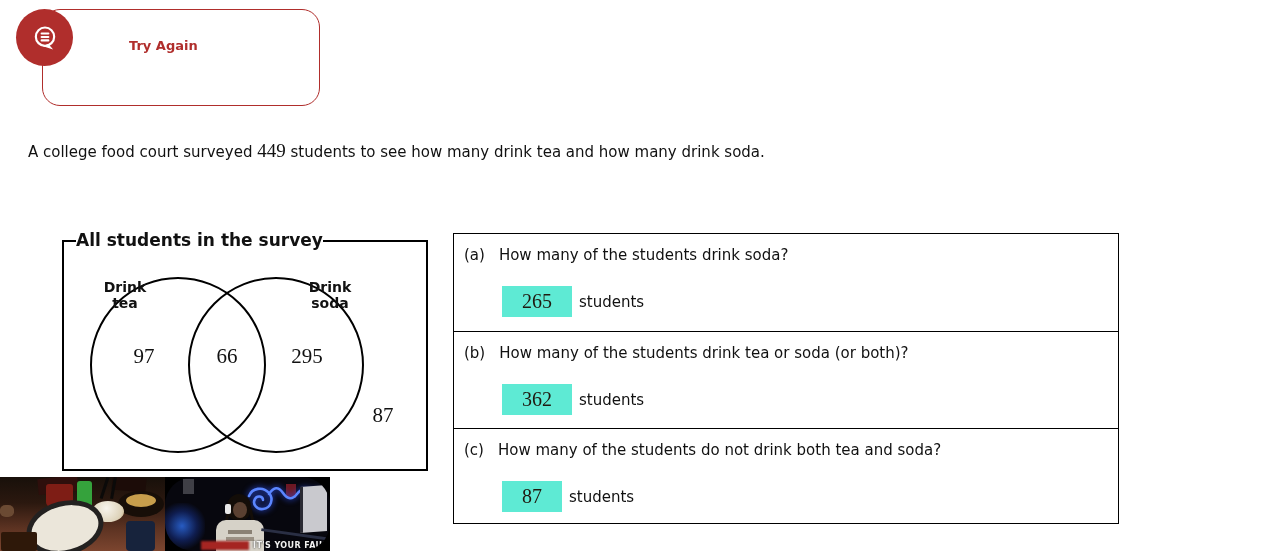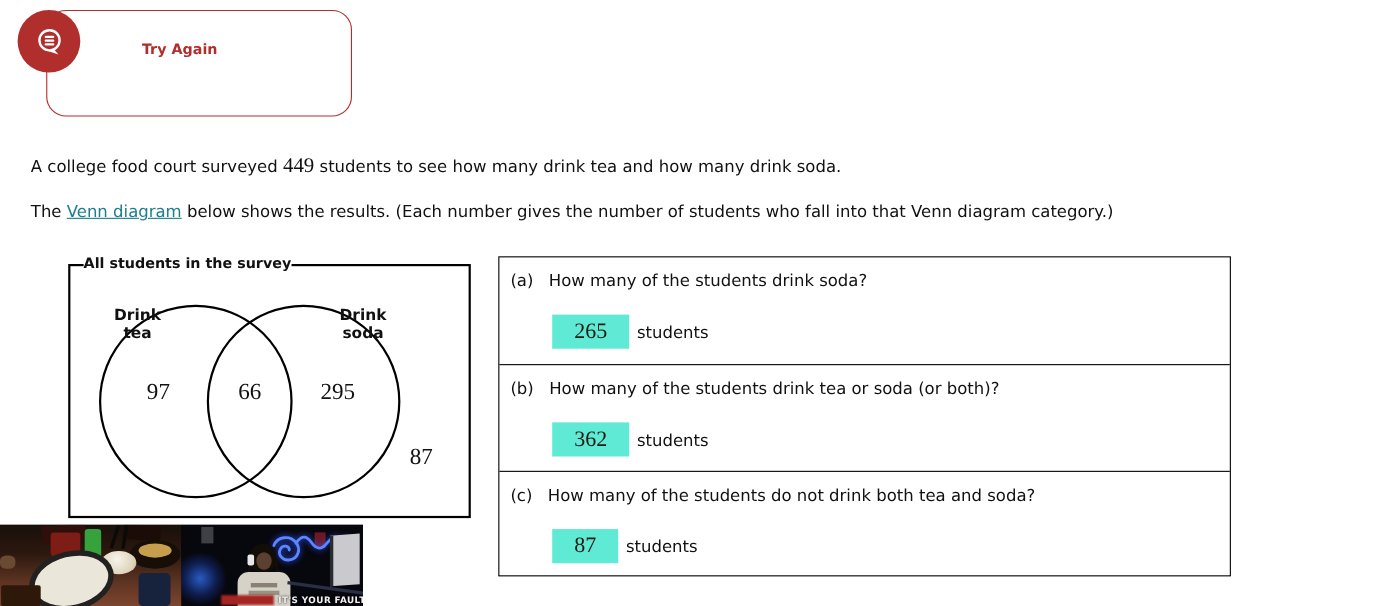--- a/index.html
+++ b/index.html
@@ -16,21 +16,21 @@
 
   
   .p1 { position:absolute; left:28px; top:140px; font-size:15px; color:#111; }
   .p2 { position:absolute; left:28px; top:183px; font-size:15px; color:#111; }
   .serif-num { font-family:"Liberation Serif","DejaVu Serif",serif; font-size:19px;text-align:center; }
   .venn-link { color:#1a7f8e; text-decoration:underline; cursor:pointer; }
 
   
   .venn-box { position:absolute; left:62px; top:240px; width:366px; height:231px;
     border:2px solid #000; background:#fff; }
-  .venn-title { position:absolute; left:12px; top:-11px; background:#fff; font-size:13px;
+  .venn-title { position:absolute; left:12px; top:-11px; background:#fff; font-size:17px;
     font-weight:bold; color:#111; line-height:19px; }
   .vcircle { position:absolute; width:176px; height:176px; border:2px solid #000; border-radius:50%; background:transparent; }
   .vcircle.left  { left:26px;  top:35px; }
   .vcircle.right { left:124px; top:35px; }
   .vnum { position:absolute; font-family:"Liberation Serif","DejaVu Serif",serif; font-size:21px; color:#111; text-align:center; width:44px; }
   .vnum.tea    { left:58px;  top:102px; }
   .vnum.both   { left:141px; top:102px; }
   .vnum.soda   { left:221px; top:102px; }
   .vnum.outside{ left:297px; top:161px; }
   .vlabel { position:absolute; font-size:14px; font-weight:bold; color:#111; text-align:center; line-height:16px; width:56px; }
@@ -59,21 +59,21 @@
   .plate { position:absolute; left:26px; top:24px; width:78px; height:54px; background:#ebe6da;
     border:5px solid #232120; border-radius:50%; transform:rotate(-14deg); }
   .dessert { position:absolute; left:92px; top:24px; width:32px; height:21px;
     background:radial-gradient(circle at 45% 35%,#f7f4ec 0%,#ddd2b8 70%,#b99d6d 100%); border-radius:50%; }
   .chip-bowl { position:absolute; left:118px; top:14px; width:46px; height:26px; background:#170e08; border-radius:50%; }
   .chips { position:absolute; left:126px; top:17px; width:30px; height:13px; background:#c79e4c; border-radius:50%; }
   .blue-cup { position:absolute; left:126px; top:44px; width:29px; height:30px; background:#17233c; border-radius:4px; }
   .brownie { position:absolute; left:1px; top:55px; width:36px; height:19px; background:#2e1809; border-radius:2px; }
   .hand { position:absolute; left:0; top:28px; width:14px; height:12px; background:#6b4a33; border-radius:40%; }
 
-  .v-right { position:absolute; left:165px; top:0; width:165px; height:74px; overflow:hidden; background:#07070e; }
+  .v-right { position:absolute; left:165px; top:0; width:165px; height:74px; overflow:hidden; background:#07070e;border-radius:28px; }
   .glow { position:absolute; left:-6px; top:26px; width:46px; height:46px;
     background:radial-gradient(circle,rgba(50,120,255,.75) 0%,rgba(30,70,200,.35) 45%,rgba(0,0,0,0) 75%); }
   .poster1 { position:absolute; left:18px; top:2px; width:11px; height:15px; background:#3f3f46; }
   .poster2 { position:absolute; left:121px; top:7px; width:10px; height:14px; background:#6e1822; }
   .poster3 { position:absolute; left:149px; top:27px; width:9px; height:11px; background:#4a4a50; }
   .screen { position:absolute; left:135px; top:9px; width:27px; height:46px; background:#c9c9ce;
     transform:skewY(-4deg); border-left:3px solid #2a2a33; }
   .hair { position:absolute; left:62px; top:17px; width:24px; height:26px; background:#130d08; border-radius:50% 50% 40% 40%; }
   .dread { position:absolute; width:3px; height:14px; background:#130d08; border-radius:2px; }
   .face { position:absolute; left:68px; top:25px; width:14px; height:16px; background:#5a4031; border-radius:50%; }
@@ -103,25 +103,20 @@
       <rect x="21.5" y="25" width="13" height="3" rx="1.5" fill="#fff"></rect>
       <rect x="21.5" y="30" width="13" height="3" rx="1.5" fill="#fff"></rect>
     </svg>
   </div>
 
   <div class="p1">
     <span>A college food court surveyed</span>
     <span class="serif-num">449</span>
     <span>students to see how many drink tea and how many drink soda.</span>
   </div>
-  <div class="p2">
-    <span>The</span>
-    <span class="venn-link">Venn diagram</span>
-    <span>below shows the results. (Each number gives the number of students who fall into that Venn diagram category.)</span>
-  </div>
 
   <div class="venn-box">
     <div class="venn-title">All students in the survey</div>
     <div class="vcircle left"></div>
     <div class="vcircle right"></div>
     <div class="vlabel tea">
       <div>Drink</div>
       <div>tea</div>
     </div>
     <div class="vlabel soda">

